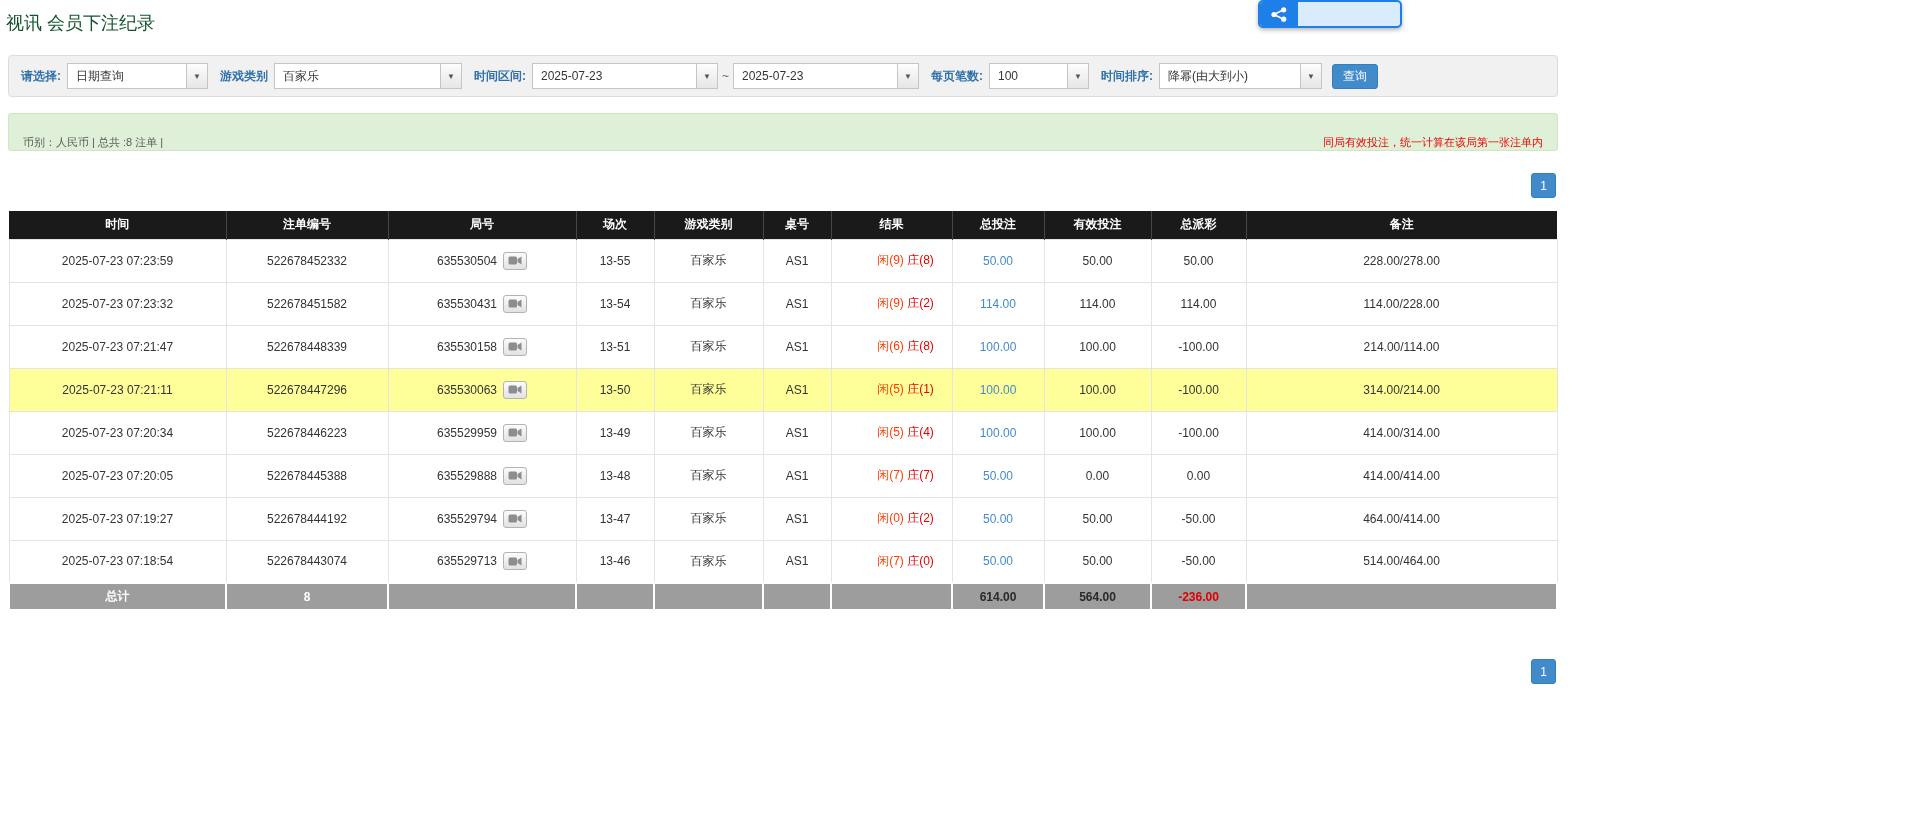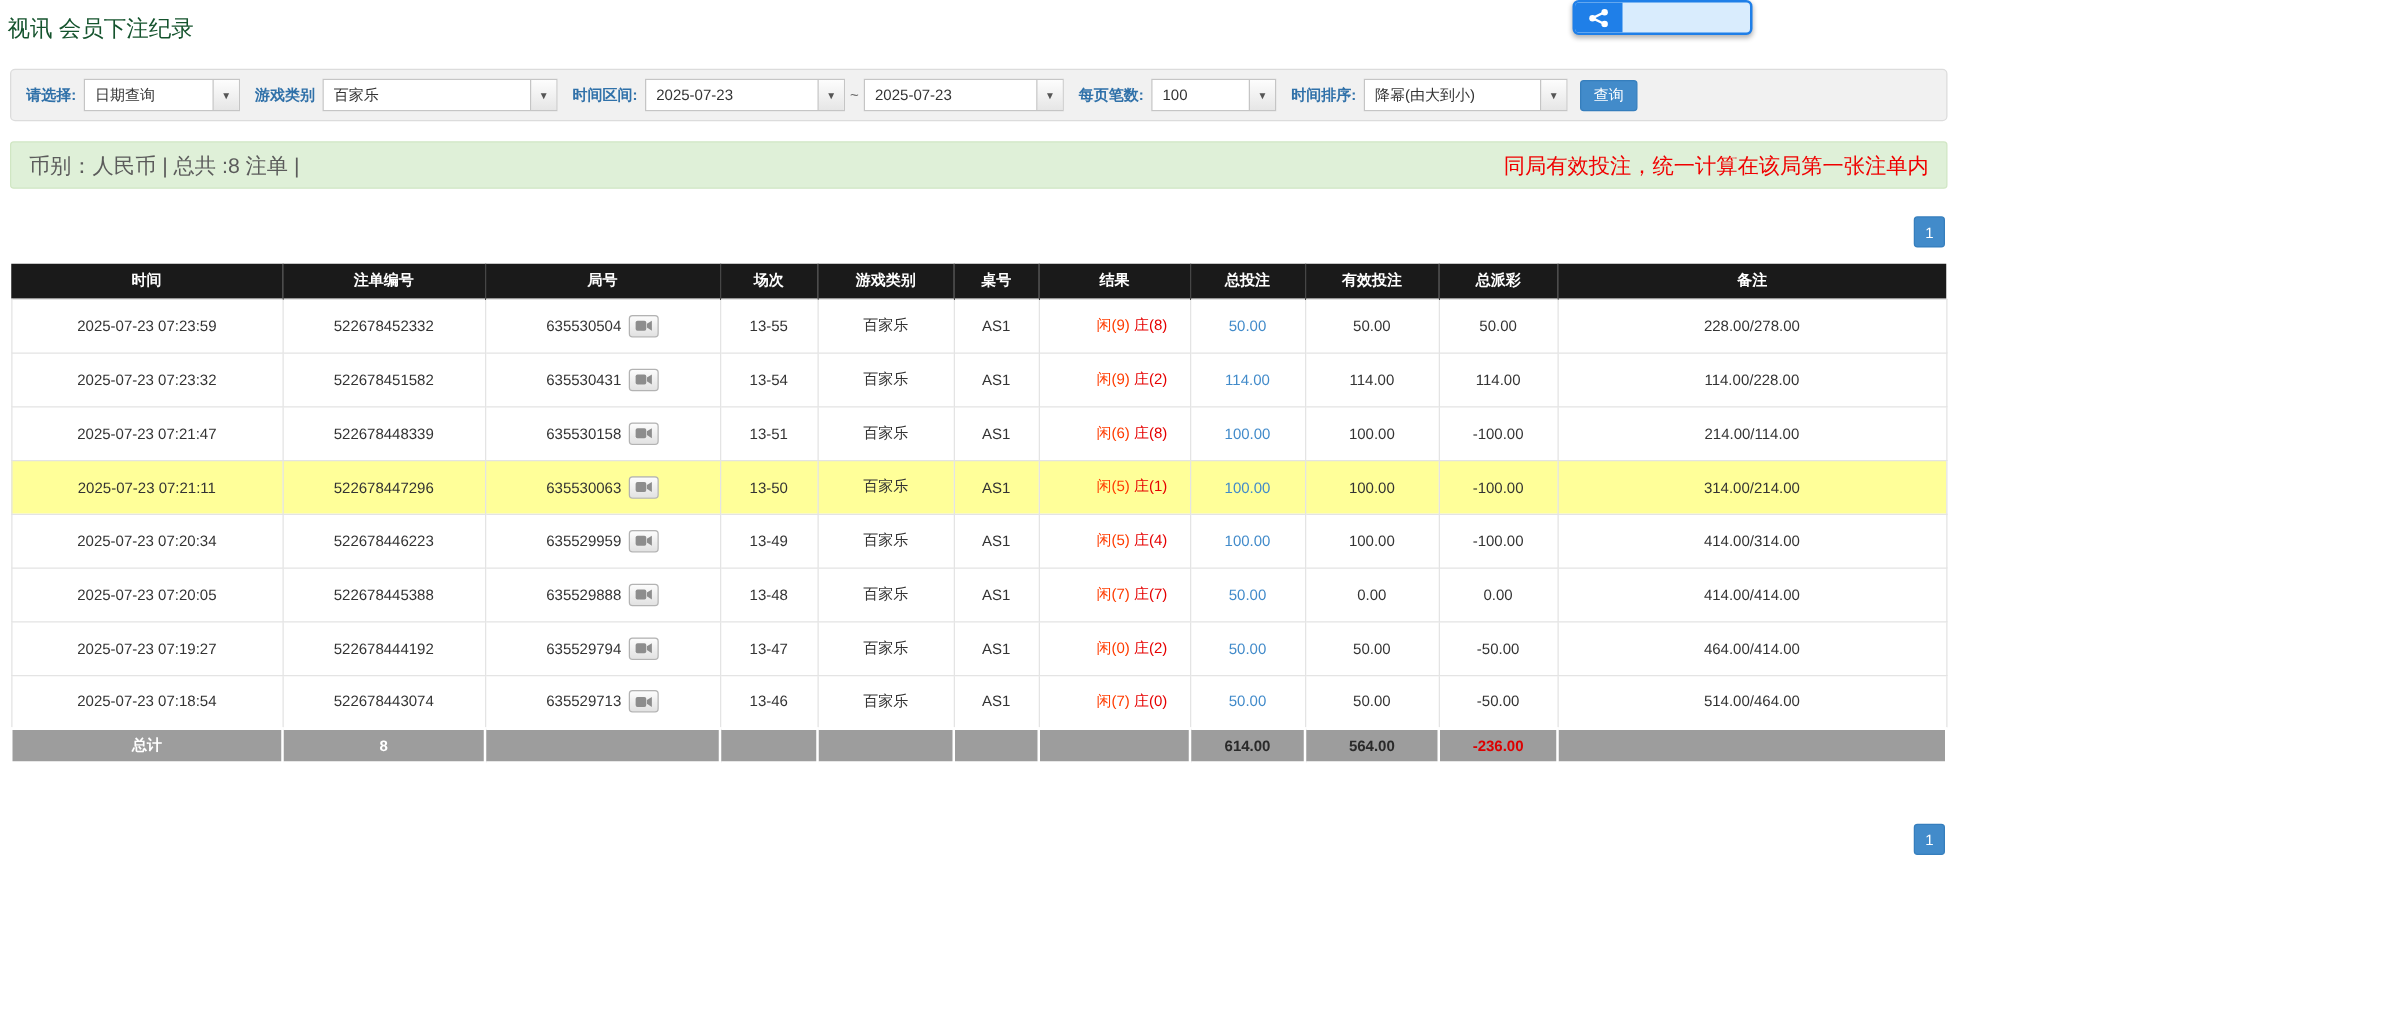--- a/index.html
+++ b/index.html
@@ -30,34 +30,34 @@
   }
   .flabel { color:#3071a9; font-weight:bold; margin:0 6px 0 12px; }
   .flabel:first-child { margin-left:2px; }
   .combo { display:inline-flex; align-items:center; background:#fff; border:1px solid #c5c5c5; height:26px; cursor:pointer; }
   .combo-text { padding:0 8px; color:#333; flex:1; overflow:hidden; text-align:left; }
   .combo-arrow {
     width:21px; align-self:stretch; border-left:1px solid #c5c5c5;
     background:linear-gradient(#fdfdfd,#e6e6e6); display:flex; align-items:center; justify-content:center;
     color:#555; font-size:8px;
   }
-  .w-query { width:125px; } .w-game { width:188px; } .w-date { width:160px; }
+  .w-query { width:141px; } .w-game { width:188px; } .w-date { width:186px; }
   .w-size { width:100px; } .w-sort { width:163px; }
   .tilde { color:#666; margin:0 4px; }
   .search-btn {
     margin-left:10px; background:#428bca; border:1px solid #357ebd; color:#fff;
     font-size:12px; height:25px; padding:0 10px; border-radius:3px; cursor:pointer;
     font-family:inherit;
   }
 
   
   .summary-bar {
     position:absolute; left:8px; top:113px; width:1550px; height:38px;
     background:#dff0d8; border:1px solid #d0e6c3; border-radius:3px;
-    display:flex; align-items:center; justify-content:space-between; padding:0 14px; font-size:17px;
+    display:flex; align-items:flex-end; justify-content:space-between; padding:0 14px; font-size:11px;
   }
   .summary-left { color:#5b5b5b; }
   .summary-right { color:#f00000; }
 
   
   .page-btn {
     position:absolute; width:25px; height:25px; background:#428bca; color:#fff;
     border:1px solid #357ebd; border-radius:3px; font-size:12px; cursor:pointer;
     display:flex; align-items:center; justify-content:center; padding:0; font-family:inherit;
   }

